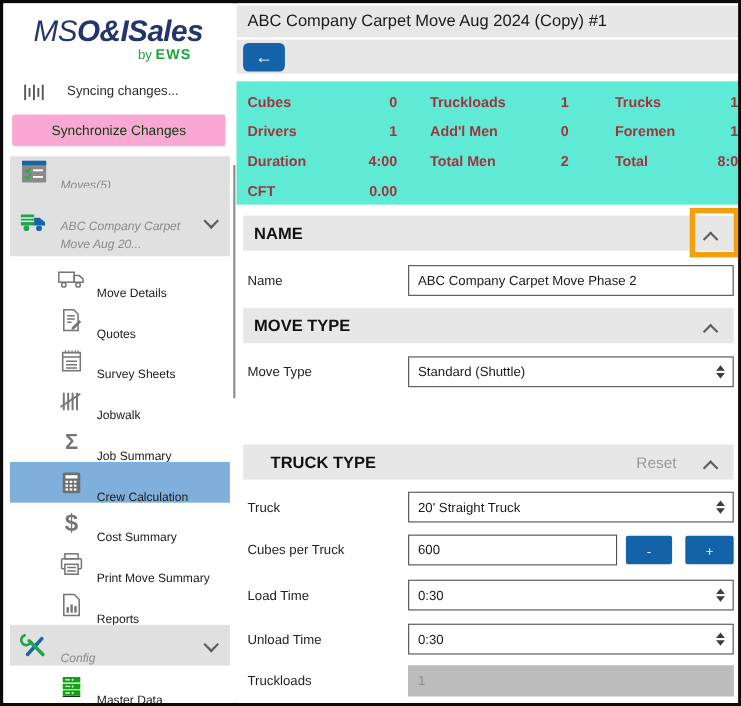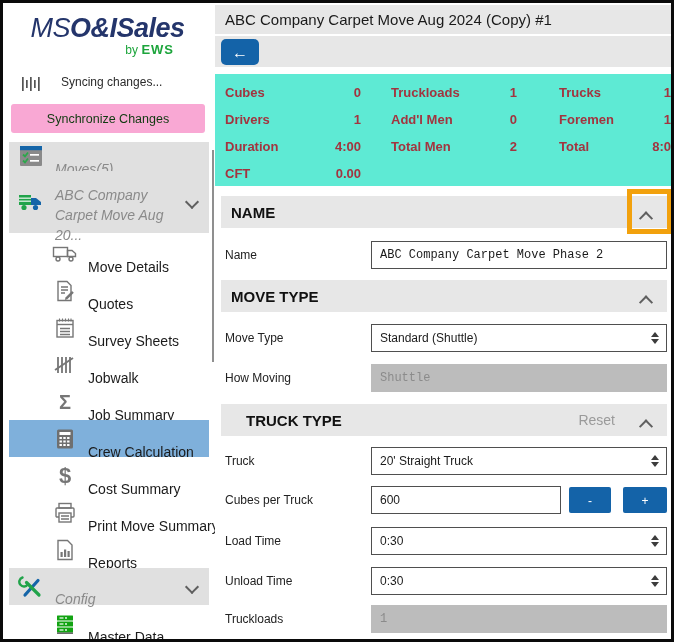--- a/index.html
+++ b/index.html
@@ -17,21 +17,21 @@
 
   .syncrow{position:absolute;top:72px;left:18px;display:flex;align-items:flex-start;gap:16px;}
   .syncrow .txt{font-size:12px;color:#2b2b2b;}
 
   .syncbtn{position:absolute;left:8px;top:101px;width:194px;height:29px;background:#f9a8d4;border:none;border-radius:3px;
            font-family:"Liberation Sans",sans-serif;font-size:12.5px;color:#113a11;text-align:center;line-height:29px;cursor:pointer;}
 
   .nav{position:absolute;left:0;top:138px;width:209px;}
   .navrow{position:absolute;left:6px;width:200px;display:flex;align-items:center;cursor:pointer;}
   .navrow .icn{position:absolute;left:42px;width:28px;display:flex;justify-content:center;align-items:center;}
-  .navrow .lbl{position:absolute;left:79px;font-size:14px;color:#1b1b1b;white-space:nowrap;margin-top:26px;}
+  .navrow .lbl{position:absolute;left:79px;font-size:11px;color:#1b1b1b;white-space:nowrap;margin-top:26px;}
   .navrow.section{background:#e0e0e0;}
   .navrow.section .icn{left:8px;}
   .navrow.section .lbl{left:46px;font-style:italic;color:#8a8a8a;white-space:normal;line-height:1.45;}
   .navrow.active{background:#7fb0db;}
   .glyph-icn{font-size:20px;color:#767676;font-weight:600;line-height:1;}
   .chevbox{position:absolute;right:12px;top:50%;transform:translateY(-50%);}
   .chev{display:inline-block;width:8px;height:8px;border-left:2px solid #5f5f5f;border-top:2px solid #5f5f5f;}
   .chev.down{transform:rotate(225deg);}
   .chev.up{transform:rotate(45deg) translate(1px,1px);}
   .side-scroll{position:absolute;left:209px;top:147px;width:2px;height:212px;background:#8f8f8f;}
@@ -51,21 +51,21 @@
           display:flex;align-items:center;font-size:15px;font-weight:bold;color:#111;}
   .sect-h .hchev{position:absolute;right:16px;top:12px;cursor:pointer;}
   .reset{position:absolute;right:52px;font-size:14px;font-weight:400;color:#9a9a9a;cursor:pointer;}
   .hl-box{position:absolute;right:-5px;top:-7px;width:45px;height:45px;box-sizing:border-box;border:5px solid #f2a10d;}
 
   .frow{position:absolute;left:6px;width:446px;height:28px;}
   .frow .flabel{position:absolute;left:4px;top:50%;transform:translateY(-50%);font-size:12px;color:#222;}
   .ctl{position:absolute;left:150px;right:0;top:0;height:28px;box-sizing:border-box;border:1px solid #4f4f4f;background:#fff;
        font-size:12px;color:#1a1a1a;padding:0 26px 0 8px;display:flex;align-items:center;}
   input.ctl{font-family:"Liberation Sans",sans-serif;display:block;line-height:26px;}
-  .ctl.noicon{padding-right:8px;font-family:Liberation Mono, monospace;}
+  .ctl.noicon{padding-right:8px;}
   .ctl.disabled{background:#bcbcbc;border:1px solid #bcbcbc;color:#8b8b8b;}
   .spin{position:absolute;right:7px;top:50%;transform:translateY(-50%);display:flex;flex-direction:column;gap:2px;cursor:pointer;}
   .spin i{display:block;width:0;height:0;border-left:4.5px solid transparent;border-right:4.5px solid transparent;}
   .spin .t{border-bottom:5px solid #3c3c3c;}
   .spin .b{border-top:5px solid #3c3c3c;}
   .cubes-input{position:absolute;left:150px;width:190px;height:28px;box-sizing:border-box;border:1px solid #4f4f4f;background:#fff;font-size:12px;color:#1a1a1a;padding:0 8px;font-family:"Liberation Sans",sans-serif;}
   .stepbtn{position:absolute;top:1px;width:42px;height:26px;background:#1463a8;border:none;border-radius:2px;color:#fff;font-size:12px;line-height:26px;text-align:center;cursor:pointer;font-family:"Liberation Sans",sans-serif;}
   .stepbtn.minus{left:348px;}
   .stepbtn.plus{left:402px;width:44px;}
 </style>
@@ -334,26 +334,20 @@
       <span class="flabel">Move Type</span>
       <div class="ctl">
         <span>Standard (Shuttle)</span>
         <span class="spin">
             <i class="t"></i>
             <i class="b"></i>
           </span>
       </div>
     </div>
 
-    <div class="frow" style="top:361px;">
-      <span class="flabel">How Moving</span>
-      <div class="ctl disabled noicon">
-        <span>Shuttle</span>
-      </div>
-    </div>
 
     <div class="sect-h" style="top:401px;padding-left:25px;">
       <span>TRUCK TYPE</span>
       <span class="reset">Reset</span>
       <span class="hchev"><i class="chev up"></i></span>
     </div>
 
     <div class="frow" style="top:444px;">
       <span class="flabel">Truck</span>
       <div class="ctl">

